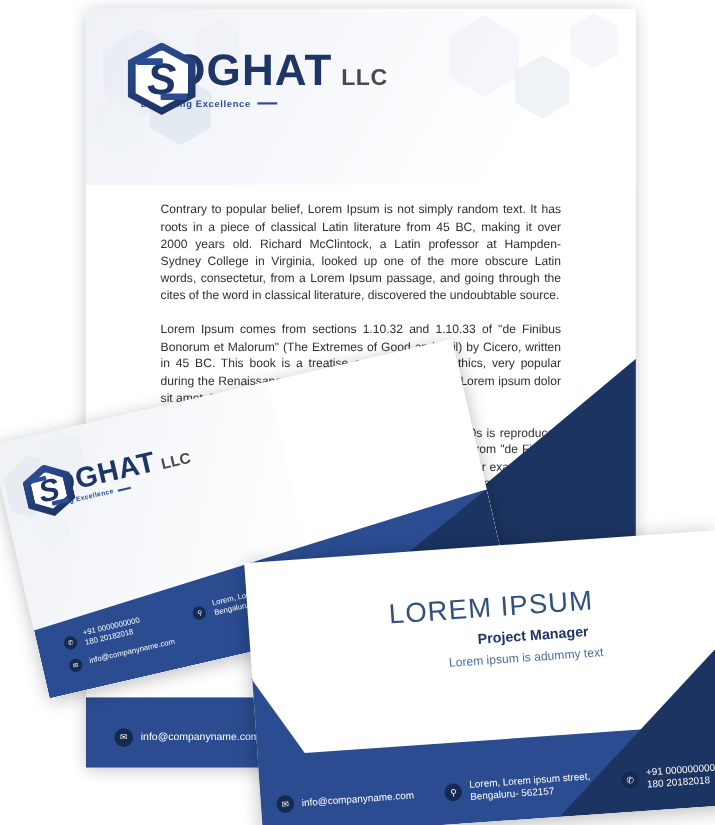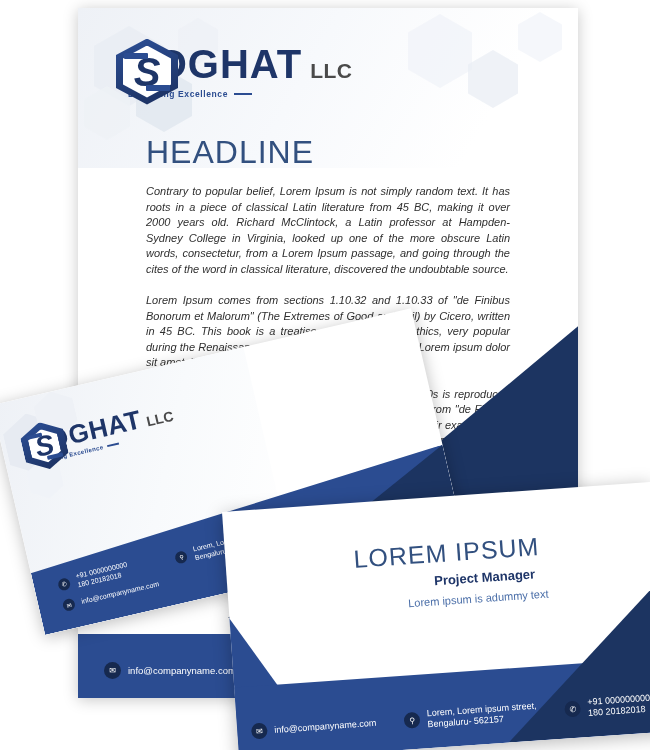--- a/index.html
+++ b/index.html
@@ -151,21 +151,21 @@
   .lh-body {
     position: absolute;
     left: 68px;
     top: 176px;
     width: 364px;
     color: #2f2f2f;
     font-size: 11px;
     line-height: 15.5px;
     text-align: justify;
   }
-  .lh-body p { margin: 0 0 16px 0; font-style: italic; }
+  .lh-body p { margin: 0 0 16px 0; }
 
   .lh-bluewedge {
     position: absolute;
     right: -10px;
     bottom: 80px;
     width: 360px;
     height: 300px;
     background: #1c3461;
     clip-path: polygon(100% 0%, 100% 100%, 0% 100%);
   }
@@ -386,21 +386,20 @@
           <div class="b-name">SOGHAT</div>
           <div class="b-suffix">LLC</div>
         </div>
         <div class="b-tag">
           <span>Delivering Excellence</span>
           <span class="rule"></span>
         </div>
       </div>
     </div>
 
-    <div class="lh-headline">HEADLINE</div>
 
     <div class="lh-body">
       <p>Contrary to popular belief, Lorem Ipsum is not simply random text. It has roots in a piece of classical Latin literature from 45 BC, making it over 2000 years old. Richard McClintock, a Latin professor at Hampden-Sydney College in Virginia, looked up one of the more obscure Latin words, consectetur, from a Lorem Ipsum passage, and going through the cites of the word in classical literature, discovered the undoubtable source.</p>
       <p>Lorem Ipsum comes from sections 1.10.32 and 1.10.33 of "de Finibus Bonorum et Malorum" (The Extremes of Good and Evil) by Cicero, written in 45 BC. This book is a treatise on the theory of ethics, very popular during the Renaissance. The first line of Lorem Ipsum, "Lorem ipsum dolor sit amet..", comes from a line in section 1.10.32.</p>
       <p>The standard chunk of Lorem Ipsum used since the 1500s is reproduced below for those interested. Sections 1.10.32 and 1.10.33 from "de Finibus Bonorum et Malorum" by Cicero are also reproduced in their exact original form, accompanied by English versions from the 1914 translation by H. Rackham.</p>
     </div>
 
     <div class="lh-bluewedge"></div>
     <div class="lh-bluewedge2"></div>
     <div class="lh-footer"></div>

